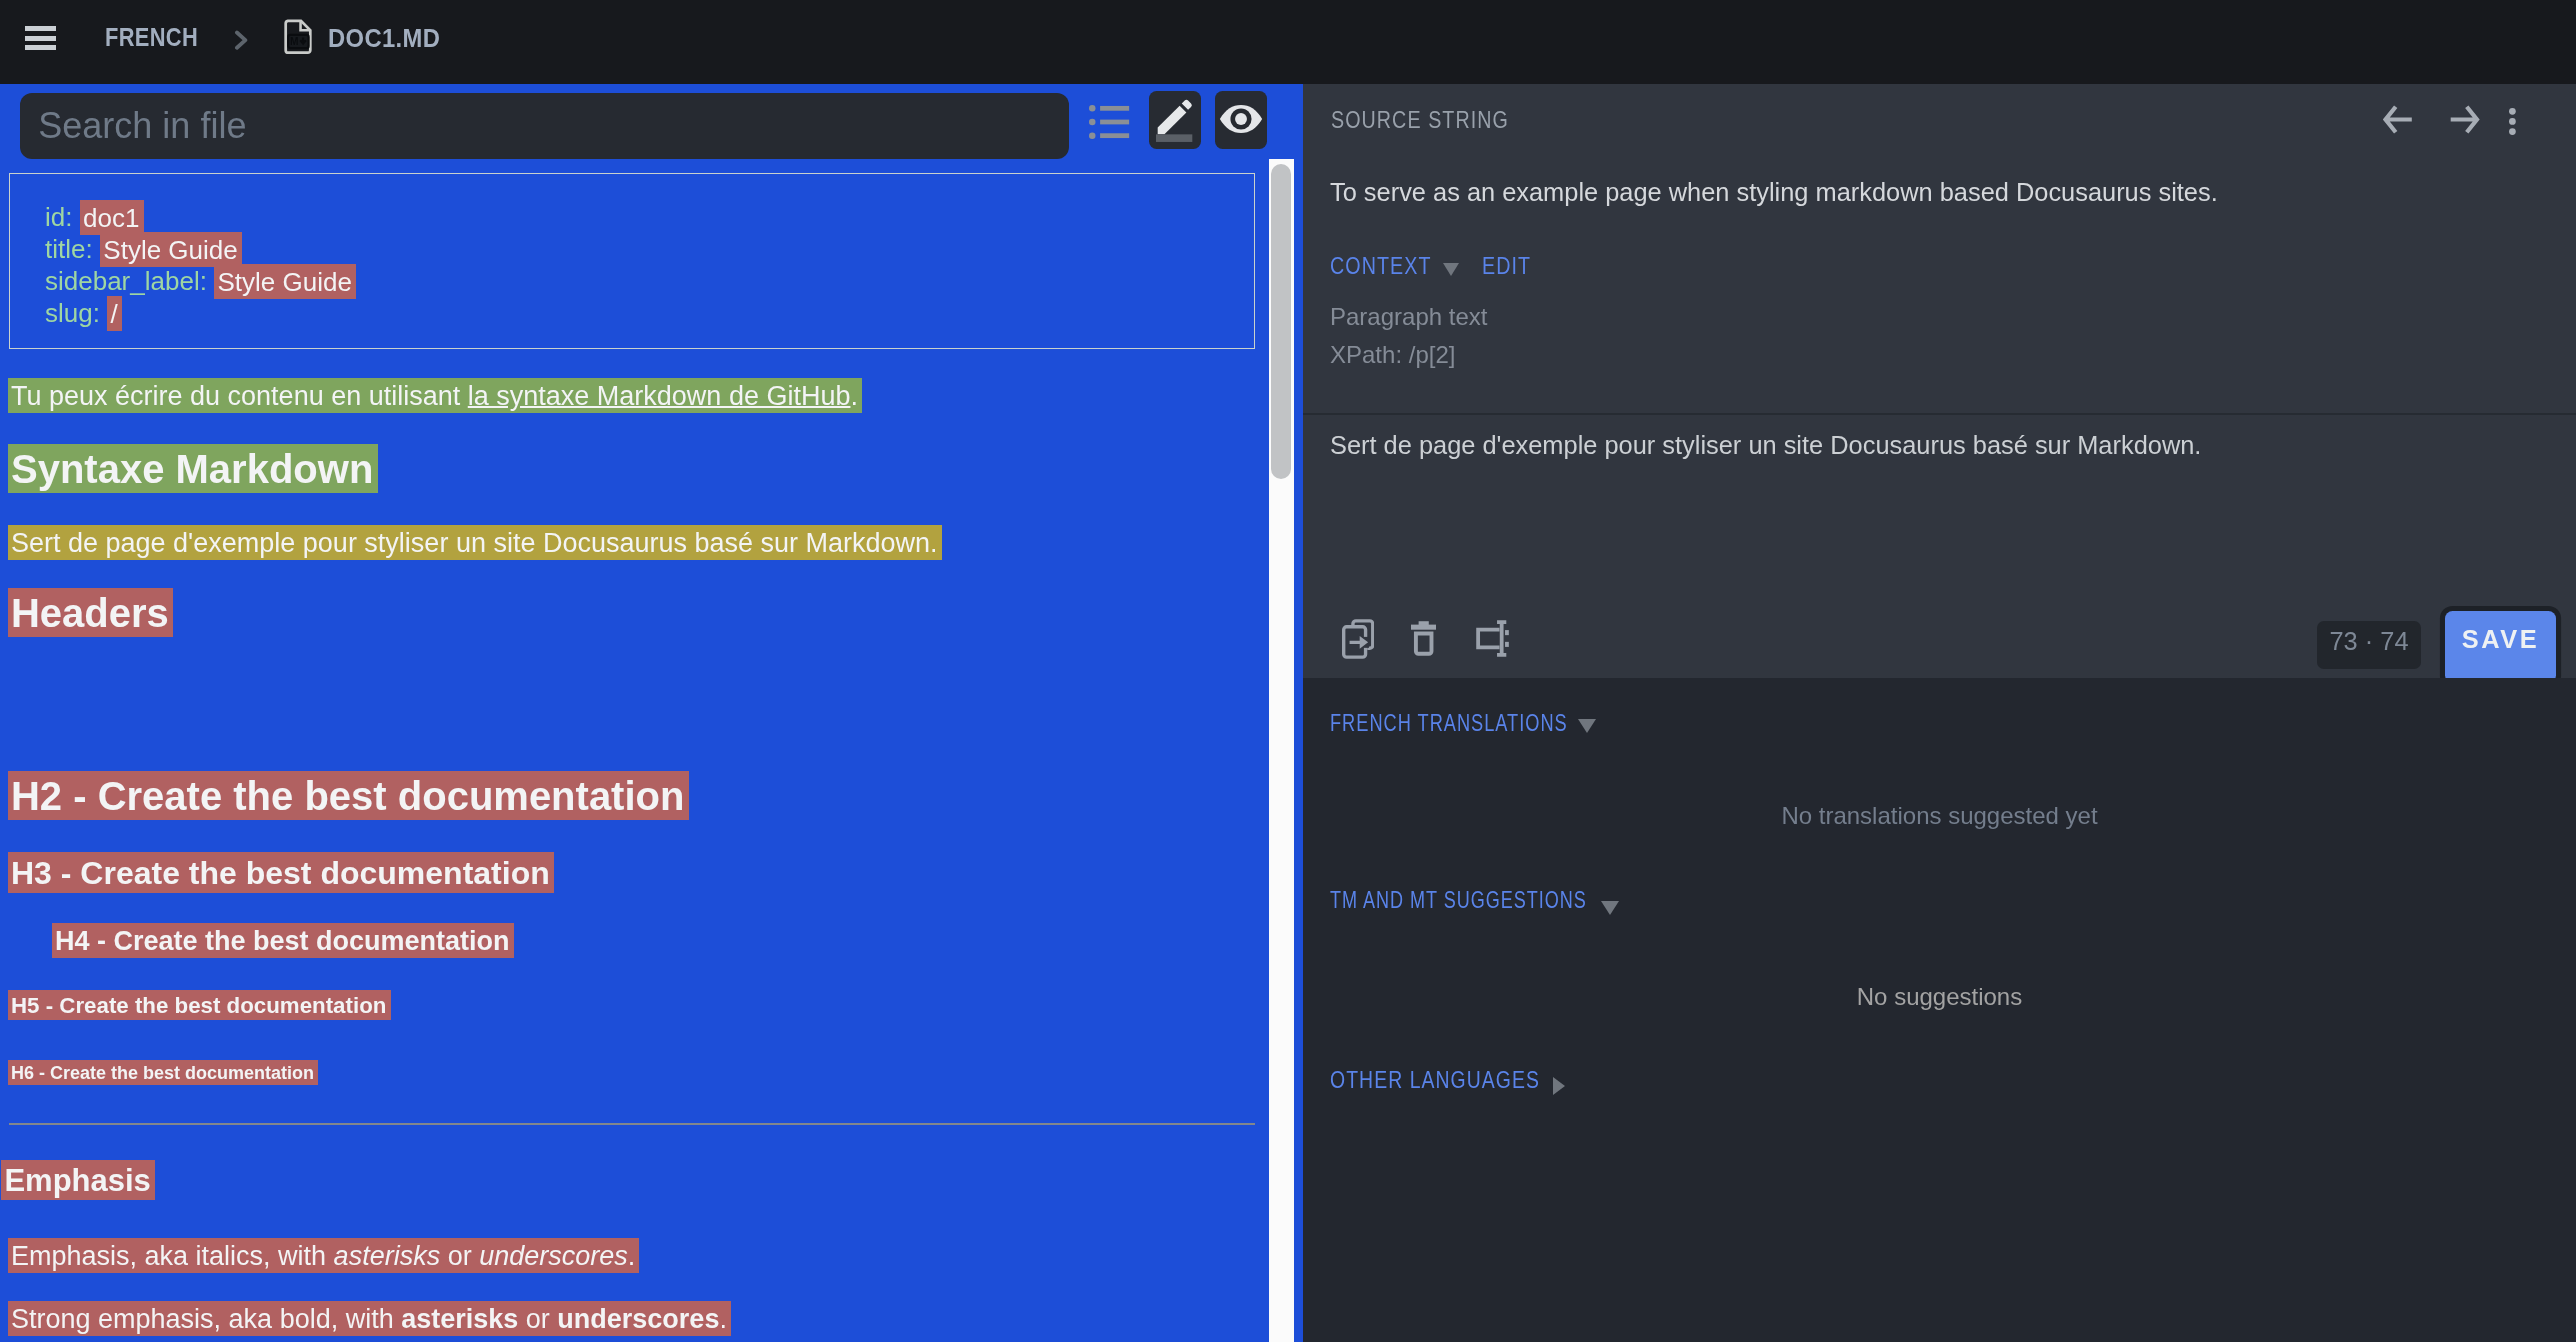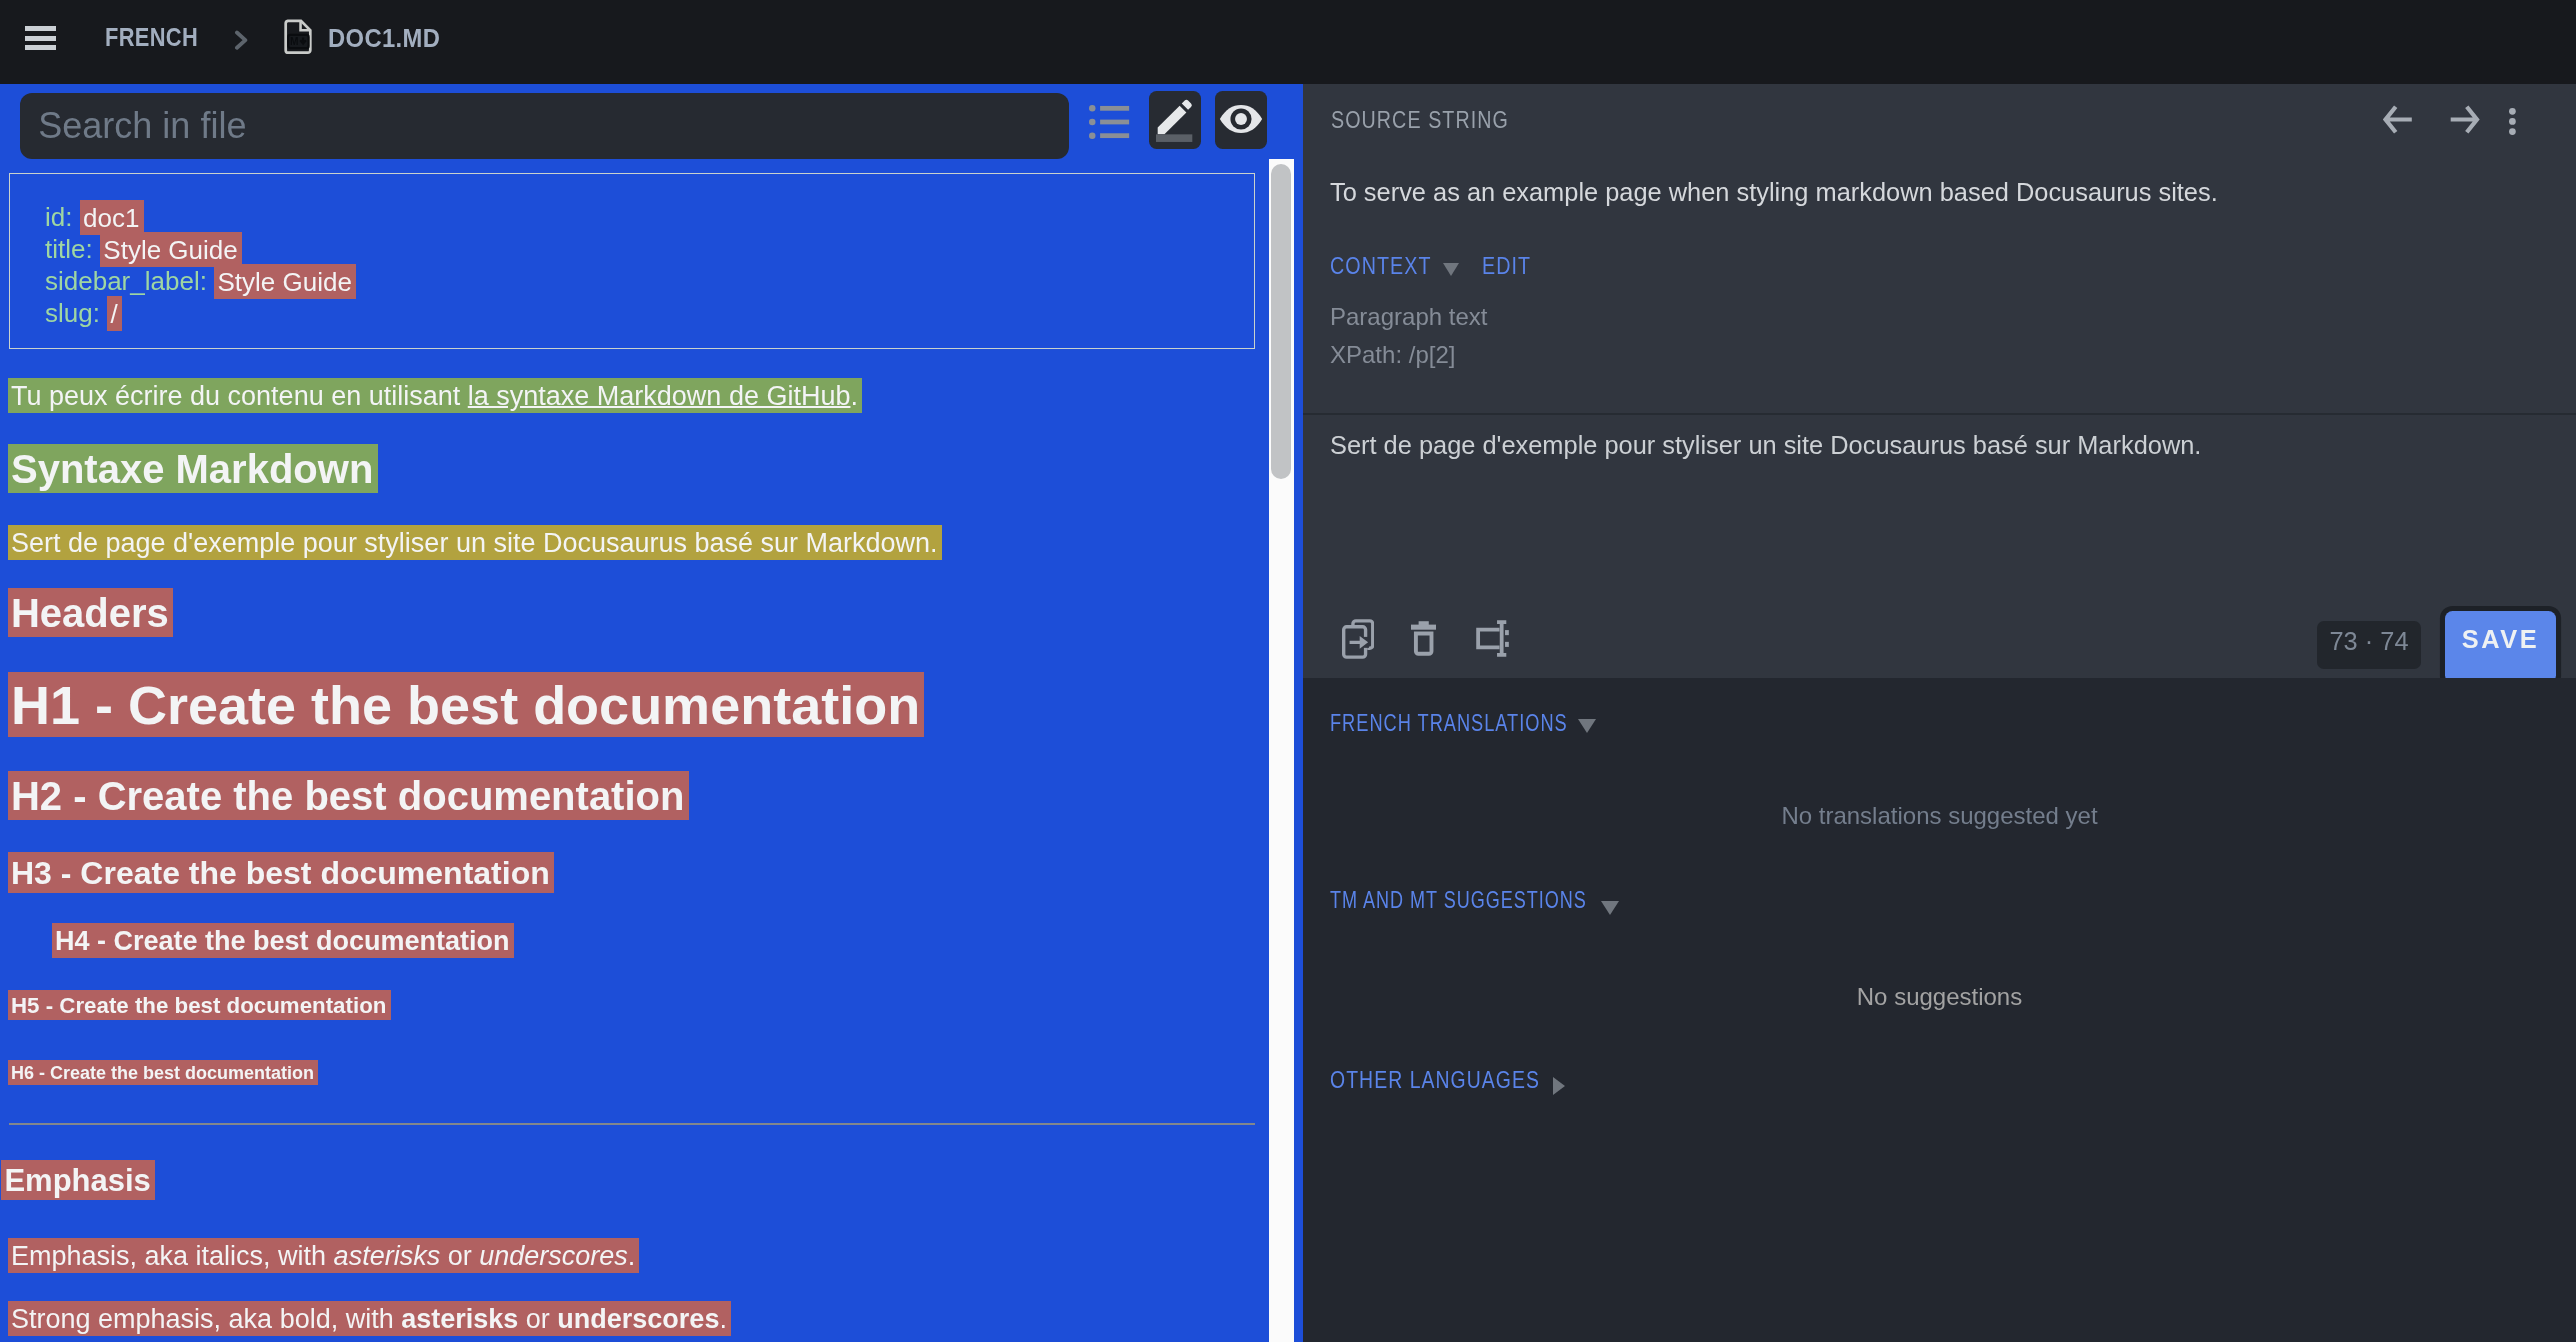--- a/index.html
+++ b/index.html
@@ -69,21 +69,20 @@
 
   <div class="abs" id="docarea" style="left:0;top:75px;width:1269px;height:1183px;">
 
     <div class="abs" style="left:9.3px;top:14.4px;width:1246px;height:176px;border:1.7px solid #c9d2cd;"></div>
     <div class="abs doc" style="left:45px;top:42px;font-size:26px;line-height:32px;color:#9fd6a2;">id: <mark class="mr">doc1</mark><br>title: <mark class="mr">Style Guide</mark><br>sidebar_label: <mark class="mr">Style Guide</mark><br>slug: <mark class="mr">/</mark></div>
 
     <div class="abs doc" style="left:7.6px;top:221px;font-size:27px;"><mark class="mg">Tu peux écrire du contenu en utilisant <u>la syntaxe Markdown de GitHub</u>.</mark></div>
     <div class="abs doc" style="left:7.6px;top:287px;font-size:40px;font-weight:bold;"><mark class="mg">Syntaxe Markdown</mark></div>
     <div class="abs doc" style="left:7.6px;top:368px;font-size:27px;"><mark class="my">Sert de page d'exemple pour styliser un site Docusaurus basé sur Markdown.</mark></div>
     <div class="abs doc" style="left:7.6px;top:431px;font-size:40px;font-weight:bold;"><mark class="mr">Headers</mark></div>
-    <div class="abs doc" style="left:7.6px;top:515px;font-size:54px;font-weight:bold;"><mark class="mr">H1 - Create the best documentation</mark></div>
     <div class="abs doc" style="left:7.6px;top:614px;font-size:40px;font-weight:bold;"><mark class="mr">H2 - Create the best documentation</mark></div>
     <div class="abs doc" style="left:7.6px;top:696px;font-size:32px;font-weight:bold;"><mark class="mr">H3 - Create the best documentation</mark></div>
     <div class="abs doc" style="left:7.6px;top:766px;font-size:27px;font-weight:bold;padding-left:44px;"><mark class="mr">H4 - Create the best documentation</mark></div>
     <div class="abs doc" style="left:7.6px;top:834px;font-size:22.3px;font-weight:bold;"><mark class="mr">H5 - Create the best documentation</mark></div>
     <div class="abs doc" style="left:7.6px;top:903px;font-size:18px;font-weight:bold;"><mark class="mr">H6 - Create the best documentation</mark></div>
     <div class="abs" style="left:9.3px;top:964px;width:1246px;height:1.7px;background:#82878c;"></div>
     <div class="abs doc" style="left:1px;top:1004px;font-size:31px;font-weight:bold;"><mark class="mr">Emphasis</mark></div>
     <div class="abs doc" style="left:7.6px;top:1081px;font-size:27px;"><mark class="mr">Emphasis, aka italics, with <i>asterisks</i> or <i>underscores</i>.</mark></div>
     <div class="abs doc" style="left:7.6px;top:1144px;font-size:27px;"><mark class="mr">Strong emphasis, aka bold, with <b>asterisks</b> or <b>underscores</b>.</mark></div>
   </div>

